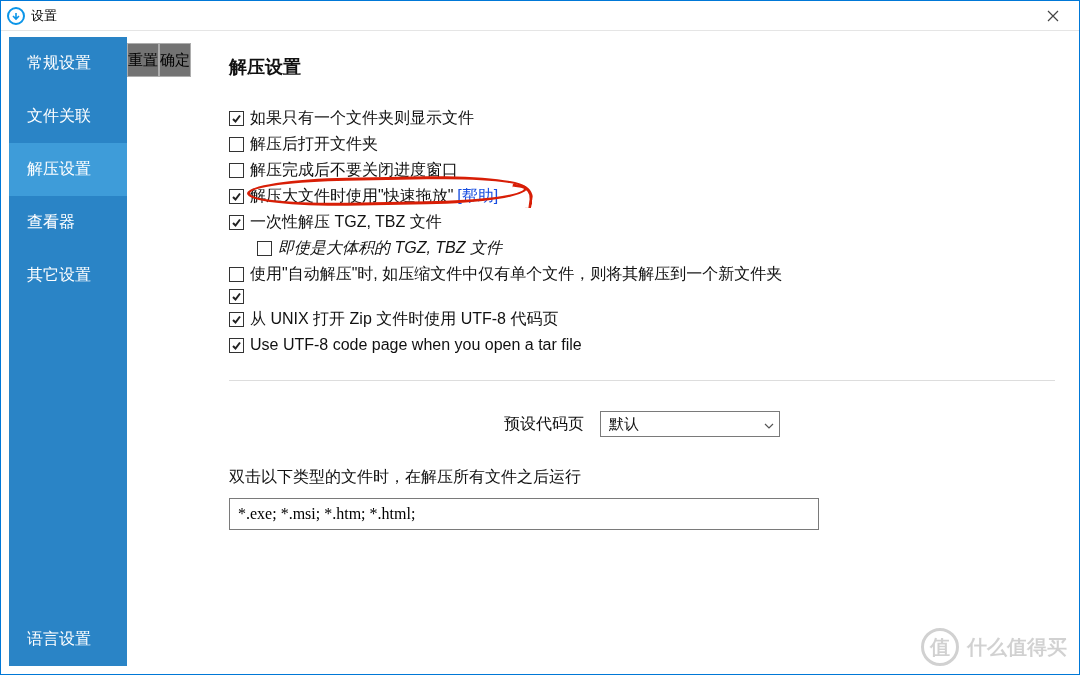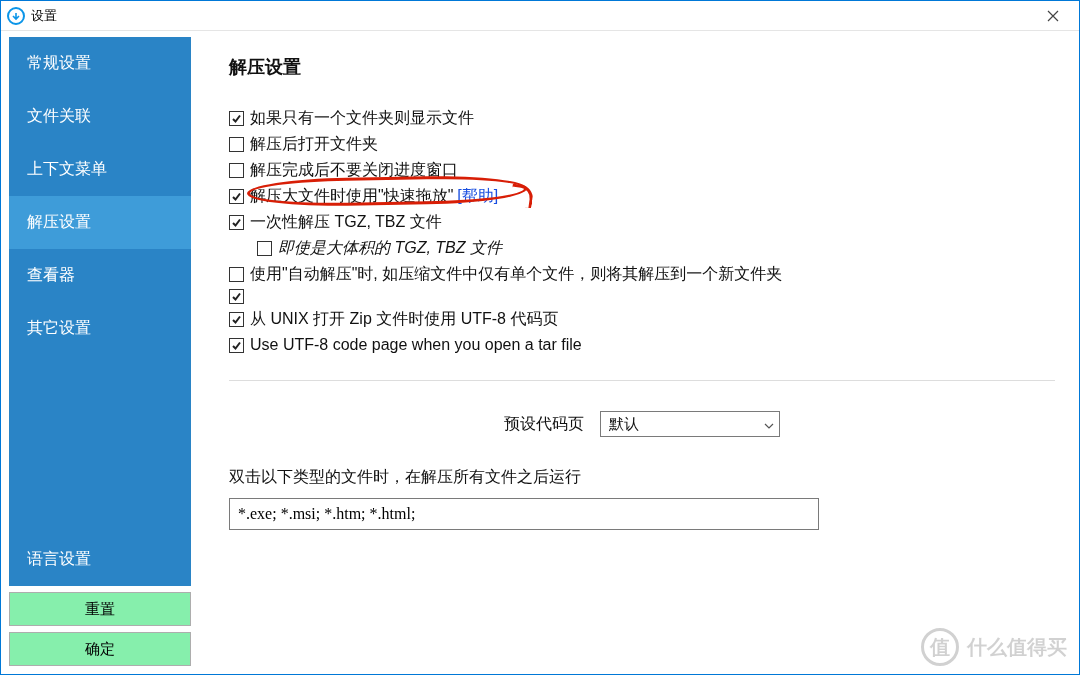--- a/index.html
+++ b/index.html
@@ -45,42 +45,42 @@
   .close-btn svg { stroke: #444; stroke-width: 1.2; }
   .body {
     flex: 1;
     display: flex;
     min-height: 0;
   }
   .sidebar {
     width: 198px;
     padding: 6px 8px 8px 8px;
     display: flex;
-    flex-direction: column;
+    flex-direction: row;
   }
   .nav {
     flex: 1;
     background: #2a84c6;
     display: flex;
     flex-direction: column;
   }
   .nav-item {
     color: #fff;
     font-size: 16px;
     padding: 16px 18px;
     cursor: pointer;
   }
   .nav-item.active {
     background: #3e9cd9;
   }
   .nav-spacer { flex: 1; }
   .side-btn {
     margin-top: 6px;
     height: 34px;
-    background: #86efac;
+    background: #737373;
     border: 1px solid #adadad;
     font-size: 15px;
     display: flex; align-items: center; justify-content: center;
     cursor: pointer;
   }
   .content {
     flex: 1;
     padding: 24px 24px 10px 30px;
     overflow: auto;
     font-size: 16px;
@@ -204,21 +204,20 @@
           <path d="M1 1 L11 11 M11 1 L1 11"></path>
         </svg>
     </div>
   </div>
 
   <div class="body">
     <div class="sidebar">
       <div class="nav">
         <div class="nav-item"><span>常规设置</span></div>
         <div class="nav-item"><span>文件关联</span></div>
-        <div class="nav-item"><span>上下文菜单</span></div>
         <div class="nav-item active"><span>解压设置</span></div>
         <div class="nav-item"><span>查看器</span></div>
         <div class="nav-item"><span>其它设置</span></div>
         <div class="nav-spacer"></div>
         <div class="nav-item"><span>语言设置</span></div>
       </div>
       <div class="side-btn">
           <span>重置</span>
         </div>
       <div class="side-btn">

